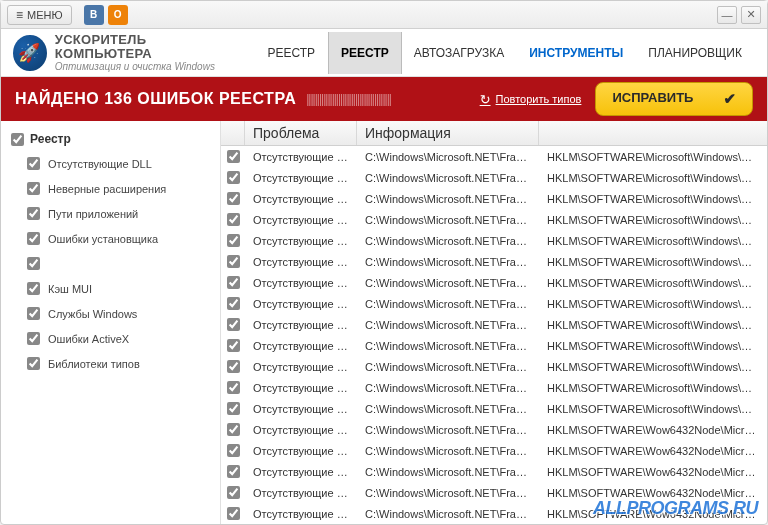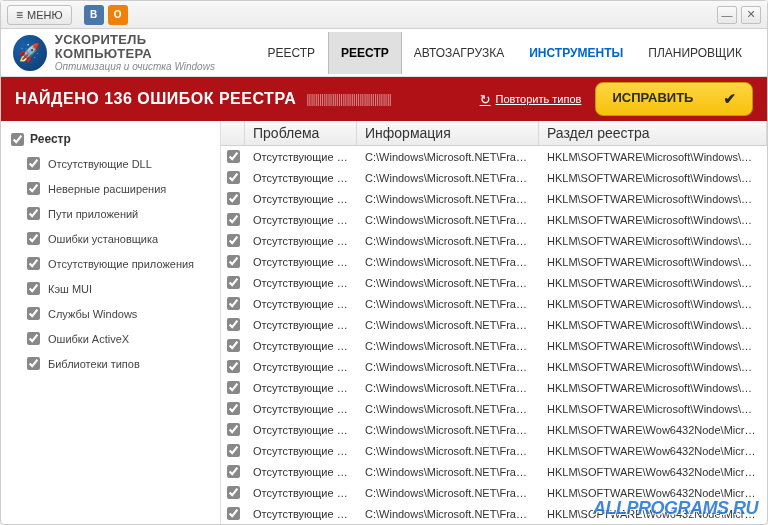--- a/index.html
+++ b/index.html
@@ -117,21 +117,20 @@
           <div class="side-item">
             <input type="checkbox" checked="" style="">
             <span>Пути приложений</span>
           </div>
           <div class="side-item">
             <input type="checkbox" checked="" style="">
             <span>Ошибки установщика</span>
           </div>
           <div class="side-item">
             <input type="checkbox" checked="" style="">
-            <span>Отсутствующие приложения</span>
           </div>
           <div class="side-item">
             <input type="checkbox" checked="" style="">
             <span>Кэш MUI</span>
           </div>
           <div class="side-item">
             <input type="checkbox" checked="" style="">
             <span>Службы Windows</span>
           </div>
           <div class="side-item">
@@ -142,21 +141,20 @@
             <input type="checkbox" checked="" style="">
             <span>Библиотеки типов</span>
           </div>
         </div>
     </div>
     <div class="main">
       <div class="cols">
         <div class="col c0"></div>
         <div class="col c1">Проблема</div>
         <div class="col c2">Информация</div>
-        <div class="col c3">Раздел реестра</div>
       </div>
       <div class="rows" id="rows">
           <div class="row">
             <div class="cell c0">
               <input type="checkbox" checked="" style="">
             </div>
             <div class="cell c1">Отсутствующие DLL</div>
             <div class="cell c2">C:\Windows\Microsoft.NET\Framew...</div>
             <div class="cell c3">HKLM\SOFTWARE\Microsoft\Windows\Curre...</div>
           </div>

